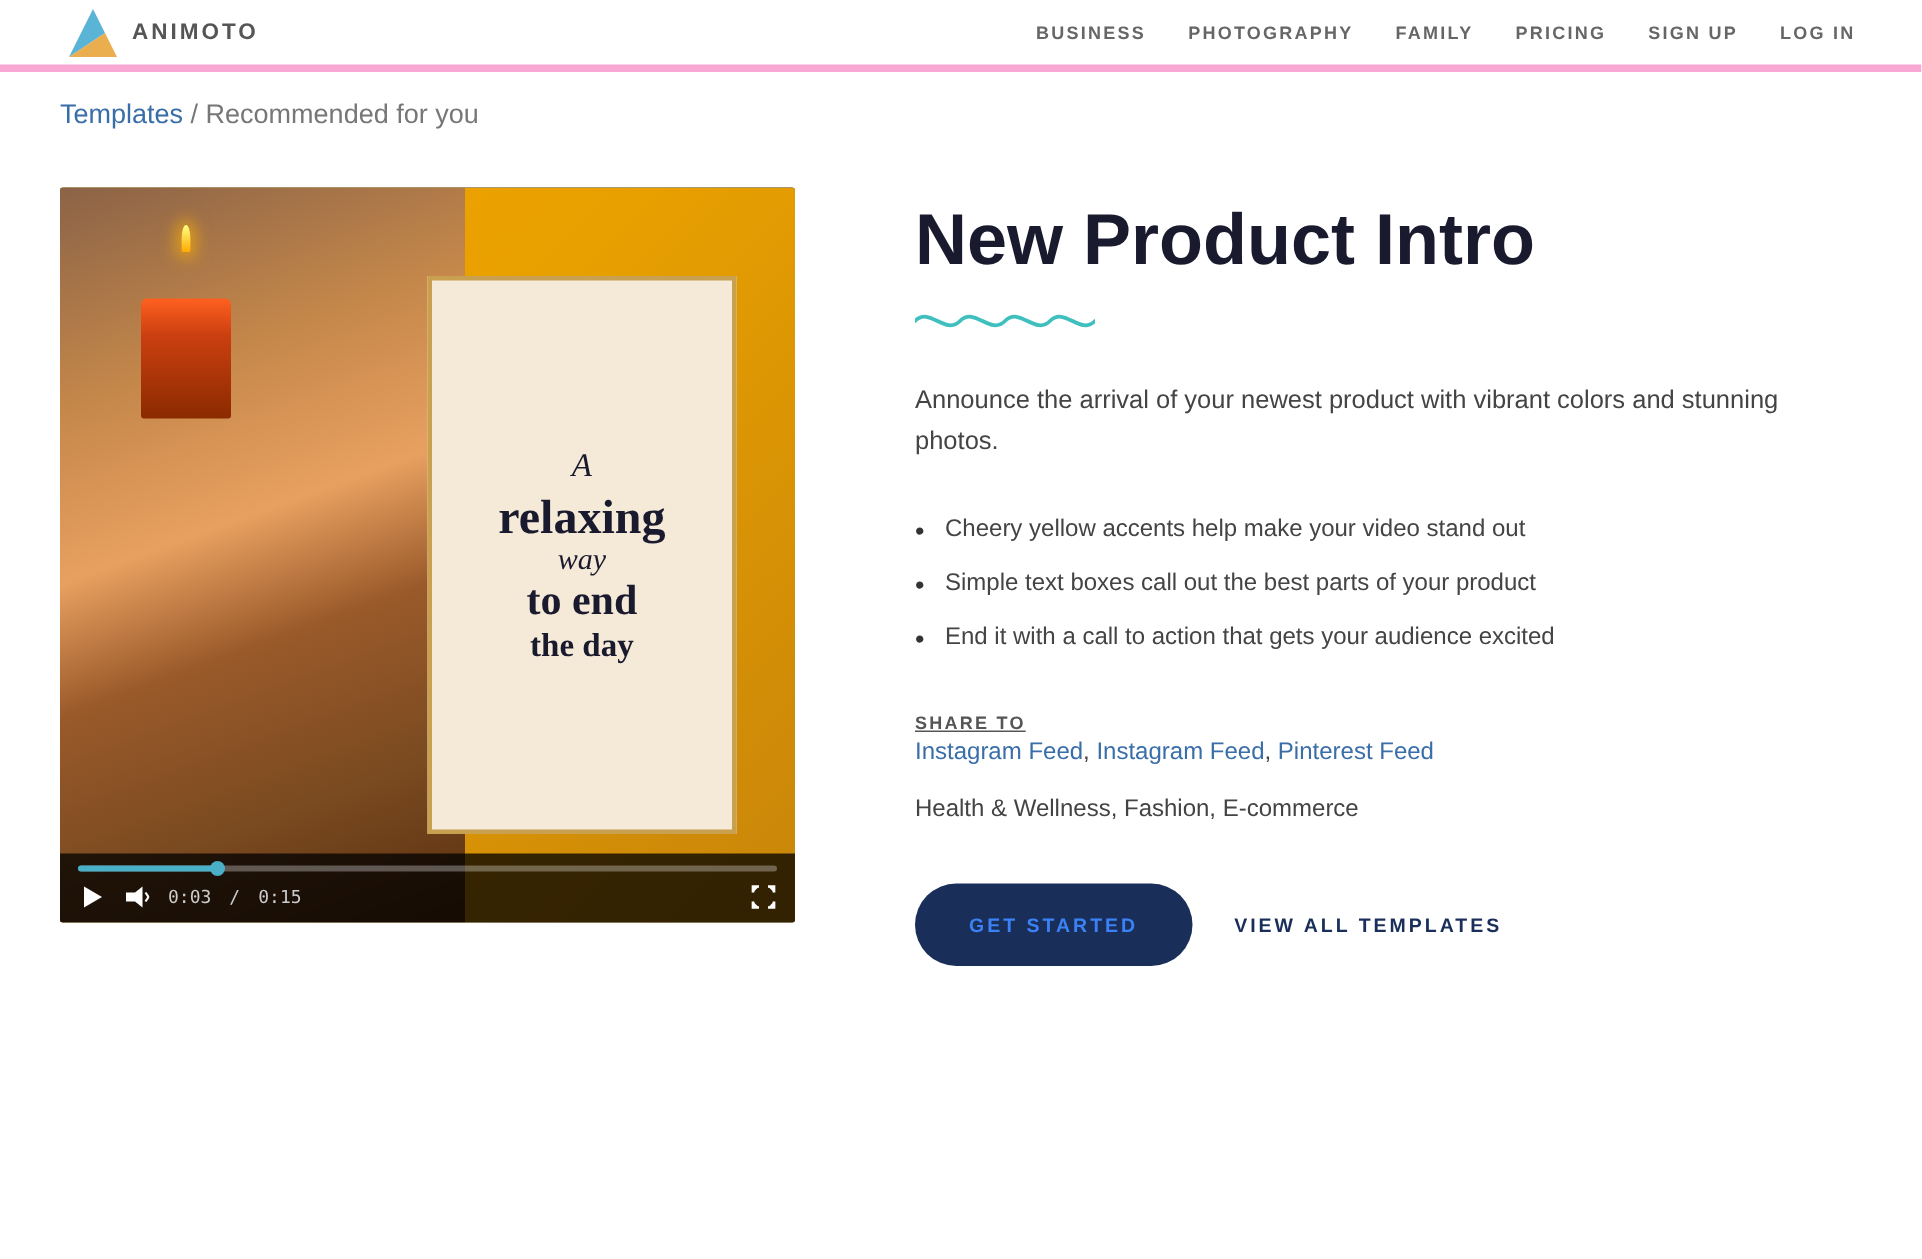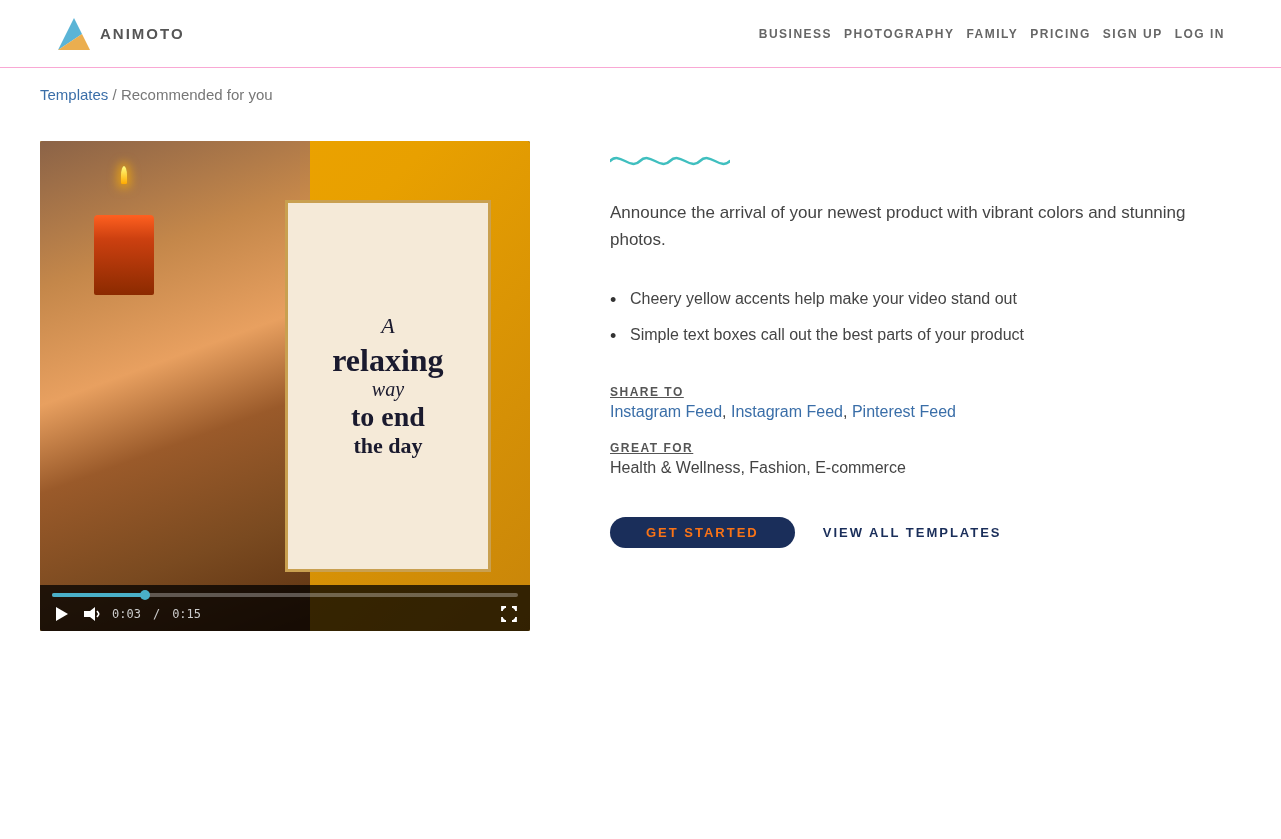--- a/index.html
+++ b/index.html
@@ -3,23 +3,23 @@
   <meta charset="utf-8">
   <style>
     * { box-sizing: border-box; margin: 0; padding: 0; }
     body { font-family: 'Helvetica Neue', Arial, sans-serif; background: #fff; color: #333; }
 
     
     .header {
       display: flex;
       align-items: center;
       justify-content: space-between;
-      padding: 0 56px;
-      height: 68px;
-      border-bottom: 1px solid #f9a8d4;
+      padding: 0 44px;
+      height: 48px;
+      border-bottom: 5px solid #f9a8d4;
     }
     .logo {
       display: flex;
       align-items: center;
       gap: 8px;
       text-decoration: none;
     }
     .logo-icon {
       width: 36px;
       height: 36px;
@@ -27,36 +27,36 @@
     .logo-text {
       font-size: 15px;
       font-weight: 600;
       letter-spacing: 2px;
       color: #555;
       text-transform: uppercase;
     }
     .nav {
       display: flex;
       align-items: center;
-      gap: 12px;
+      gap: 28px;
     }
     .nav-item {
       font-size: 12px;
       font-weight: 600;
       letter-spacing: 1.5px;
       text-transform: uppercase;
       color: #666;
       text-decoration: none;
       cursor: pointer;
     }
 
     
     .breadcrumb {
       padding: 18px 40px;
-      font-size: 15px;
+      font-size: 18px;
       color: #555;
     }
     .breadcrumb a {
       color: #3a6ea8;
       text-decoration: none;
       cursor: pointer;
     }
     .breadcrumb span { color: #777; }
 
     
@@ -265,24 +265,24 @@
       cursor: pointer;
     }
     .actions {
       display: flex;
       align-items: center;
       gap: 28px;
       margin-top: 40px;
     }
     .btn-primary {
       background: #1a2e5a;
-      color: #f97316;
+      color: #3b82f6;
       border: none;
       border-radius: 30px;
-      padding: 8px 36px;
+      padding: 20px 36px;
       font-size: 13px;
       font-weight: 700;
       letter-spacing: 2px;
       text-transform: uppercase;
       cursor: pointer;
     }
     .btn-secondary {
       background: none;
       border: none;
       color: #1a2e5a;
@@ -365,45 +365,46 @@
               <polyline class="fullscreen-icon" points="16,12 16,16 12,16" fill="none" stroke="white" stroke-width="1.8"></polyline>
               <polyline class="fullscreen-icon" points="6,16 2,16 2,12" fill="none" stroke="white" stroke-width="1.8"></polyline>
             </svg>
           </button>
         </div>
       </div>
     </div>
   </div>
 
   <div class="info-section">
+    <h1 class="product-title">New Product Intro</h1>
 
     <div class="wavy-line">
       <svg width="120" height="20" viewBox="0 0 120 20">
         <path d="M0,10 C10,0 20,20 30,10 C40,0 50,20 60,10 C70,0 80,20 90,10 C100,0 110,20 120,10" fill="none" stroke="#40bfbf" stroke-width="2.5" stroke-linecap="round"></path>
       </svg>
     </div>
 
     <p class="description">Announce the arrival of your newest product with vibrant colors and stunning photos.</p>
 
     <ul class="features-list">
       <li>Cheery yellow accents help make your video stand out</li>
       <li>Simple text boxes call out the best parts of your product</li>
+      <li>End it with a call to action that gets your audience excited</li>
     </ul>
 
     <div class="meta-section">
       <div class="meta-label">SHARE TO</div>
       <div class="meta-value">
         <a href="#">Instagram Feed</a>,
         <a href="#"> Instagram Feed</a>,
         <a href="#"> Pinterest Feed</a>
       </div>
     </div>
 
     <div class="meta-section">
-      <div class="meta-label">GREAT FOR</div>
       <div class="meta-value">Health &amp; Wellness, Fashion, E-commerce</div>
     </div>
 
     <div class="actions">
       <button class="btn-primary">GET STARTED</button>
       <button class="btn-secondary">VIEW ALL TEMPLATES</button>
     </div>
   </div>
 </div>
 

